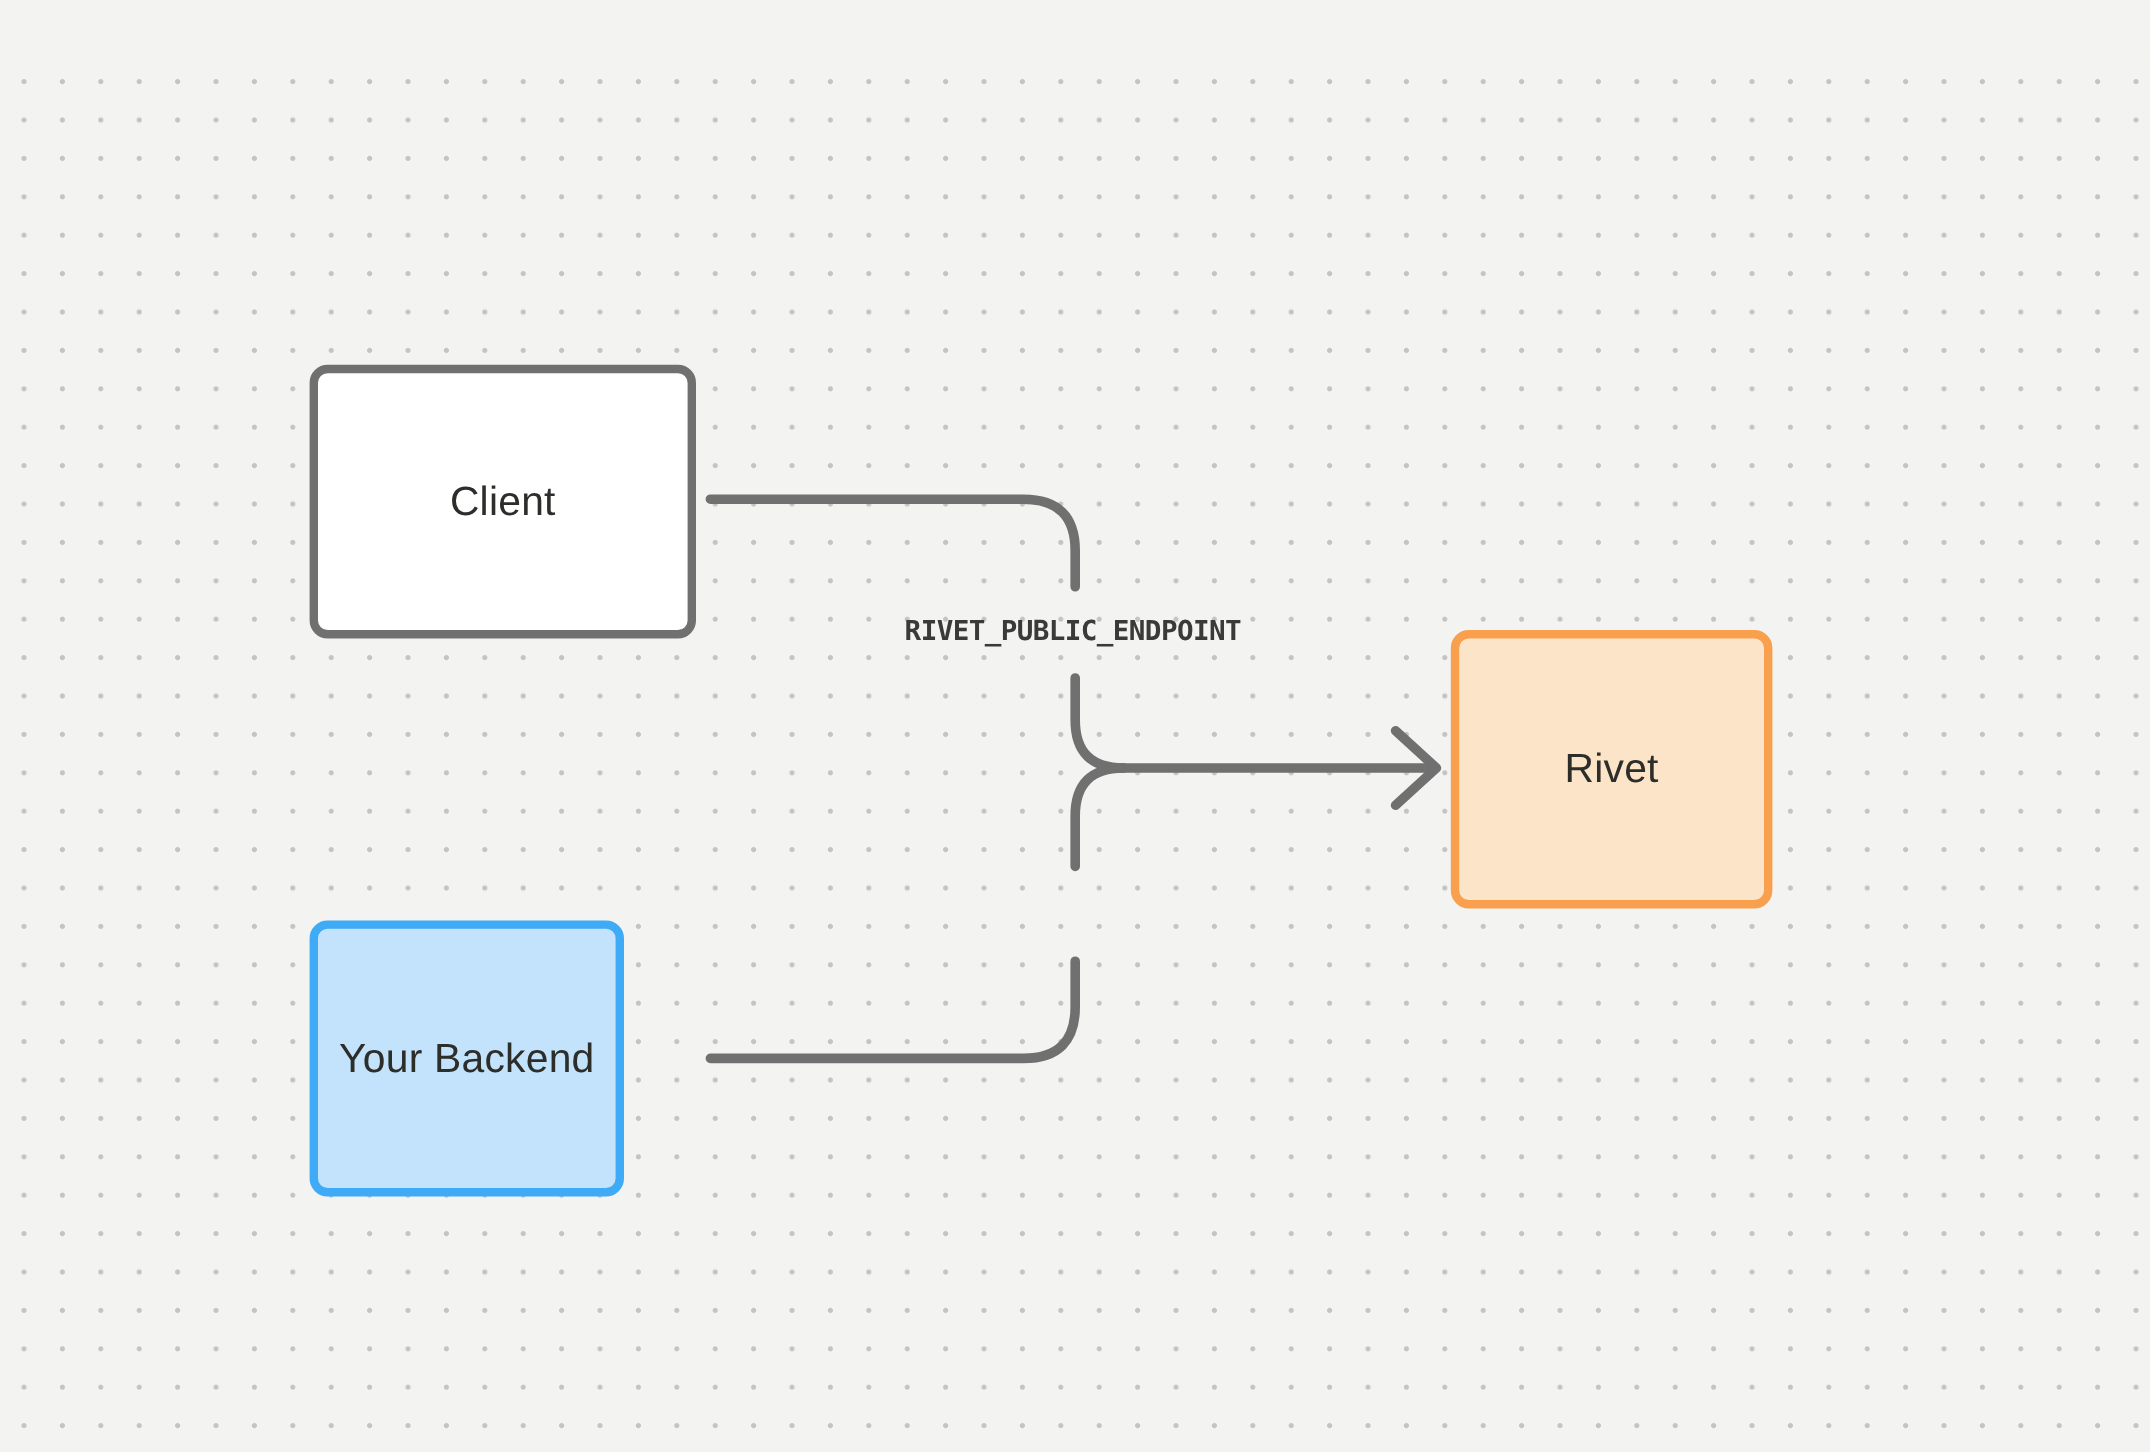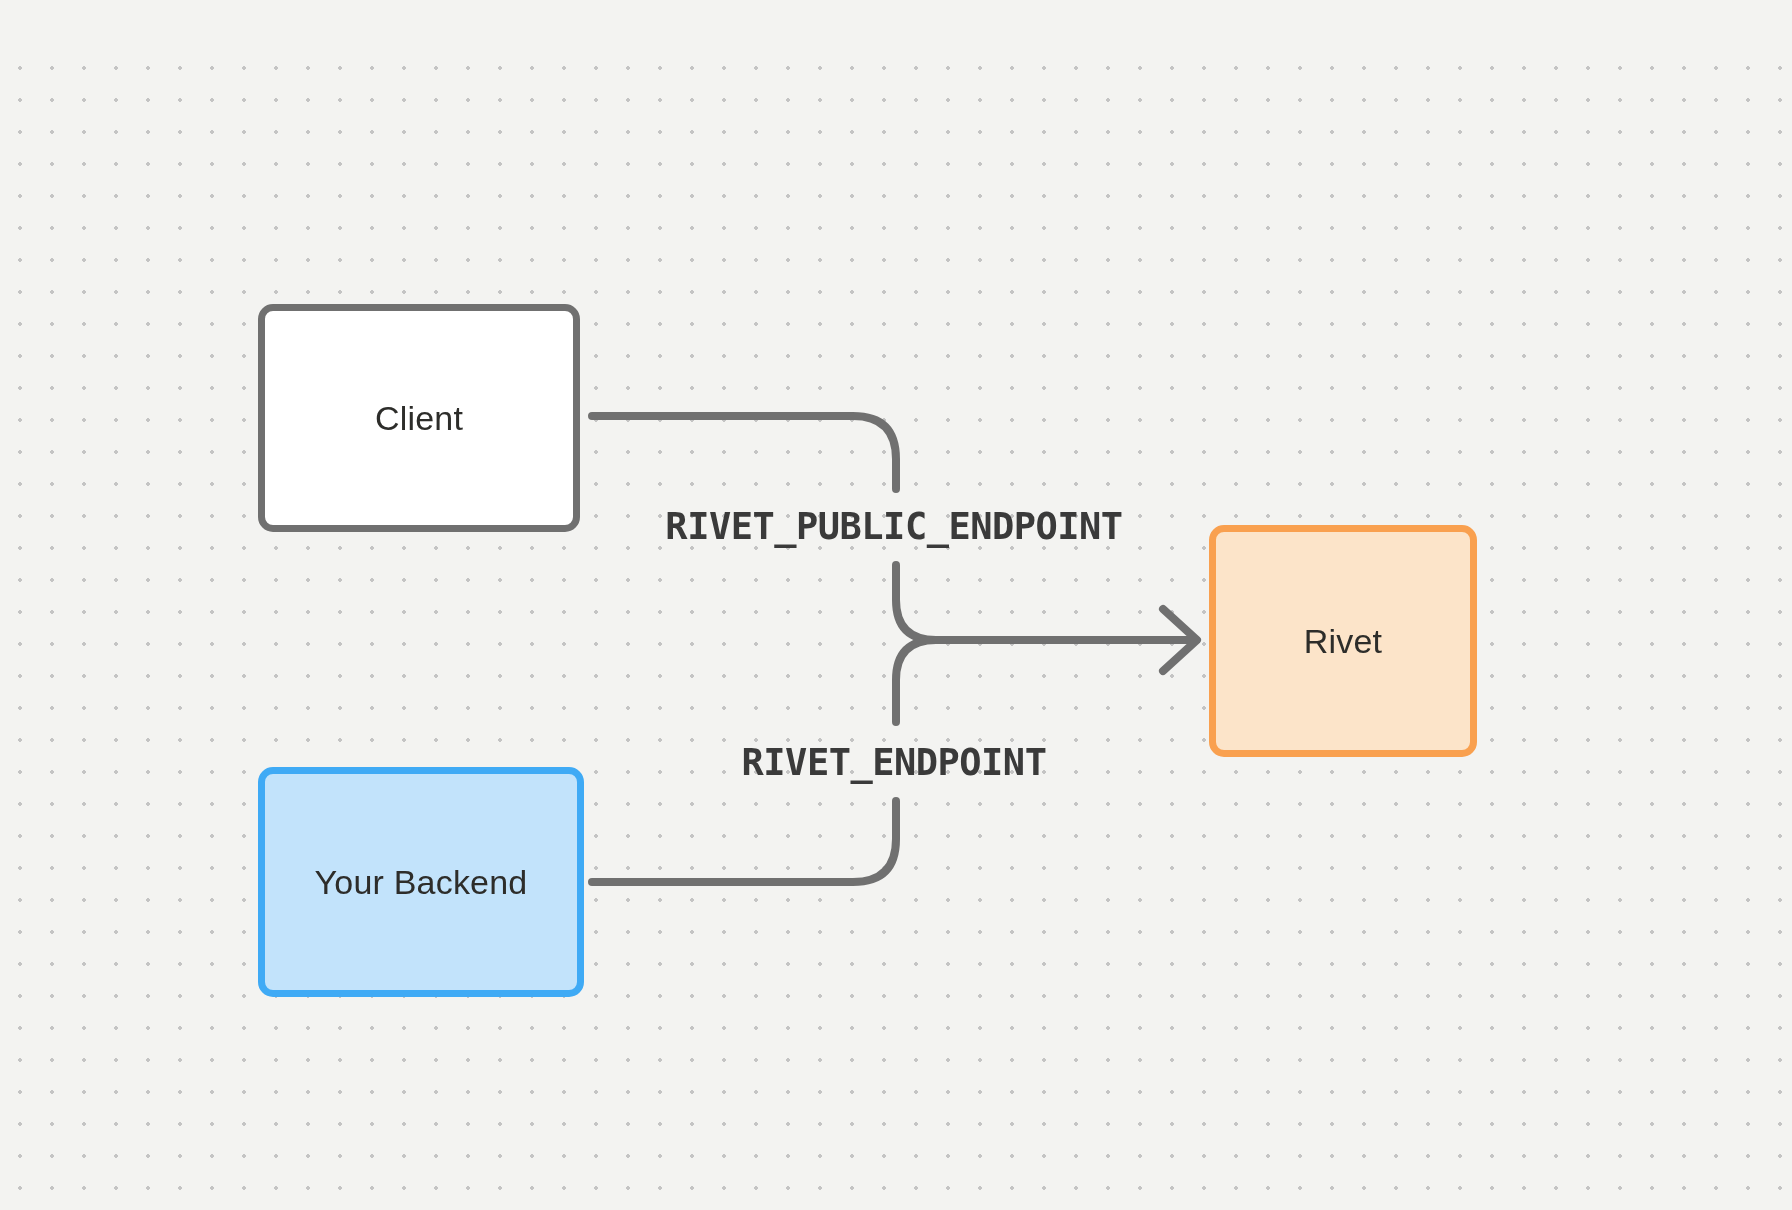--- a/index.html
+++ b/index.html
@@ -50,35 +50,35 @@
     white-space: nowrap;
   }
   .node-client {
     left: 258px; top: 260px;
     width: 322px; height: 228px;
     border: 7px solid var(--client-border, #707070);
     background: var(--client-fill, #ffffff);
   }
   .node-backend {
     left: 258px; top: 723px;
-    width: 326px; height: 230px;
+    width: 262px; height: 230px;
     border: 7px solid var(--backend-border, #3faaf5);
     background: var(--backend-fill, #c2e3fb);
   }
   .node-rivet {
     left: 1209px; top: 481px;
     width: 268px; height: 232px;
     border: 7px solid var(--rivet-border, #f9a04f);
     background: var(--rivet-fill, #fce4c9);
   }
   .edge-label {
     position: absolute;
     transform: translate(-50%, -50%);
     font-family: "DejaVu Sans Mono", monospace;
-    font-size: 37px;
+    font-size: 23px;
     font-weight: 600;
     color: var(--edge-label-color, #3a3a3a);
     white-space: nowrap;
     letter-spacing: -0.5px;
   }
   .edge-label-public { left: 894px; top: 482px; }
   .edge-label-private { left: 894px; top: 718px; }
 </style>
 </head>
 <body>
@@ -104,15 +104,14 @@
   <div class="node node-backend">
     <span class="node-label">Your Backend</span>
   </div>
 
   <div class="node node-rivet">
     <span class="node-label">Rivet</span>
   </div>
 
   <div class="edge-label edge-label-public">RIVET_PUBLIC_ENDPOINT</div>
 
-  <div class="edge-label edge-label-private">RIVET_ENDPOINT</div>
 
 </div>
 
 </body></html>

